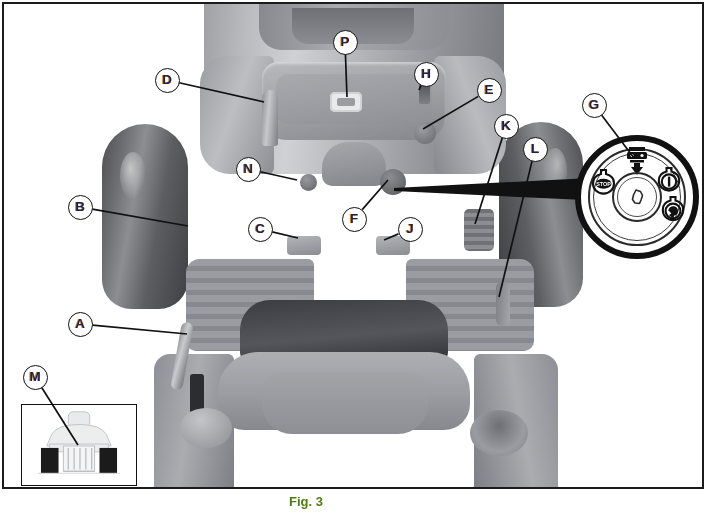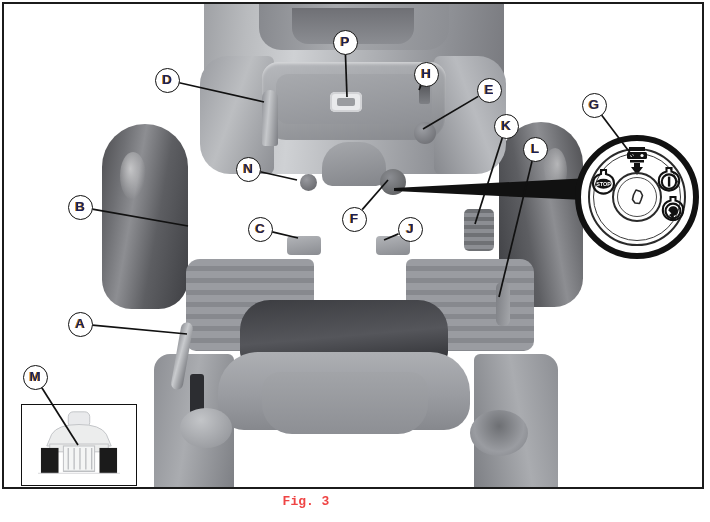--- a/index.html
+++ b/index.html
@@ -244,21 +244,21 @@
     color:#16205a;
     text-shadow:-1px 0 0 #e08a12;
     z-index:40;
   }
   
   #leaders{position:absolute;left:0;top:0;width:702px;height:487px;z-index:30;pointer-events:none;}
 
   
   #caption{
     position:absolute;left:0;top:494px;width:612px;text-align:center;
-    font-family:Liberation Mono, monospace;font-size:13px;font-weight:bold;color:#ef4444;
+    font-family:Liberation Sans, sans-serif;font-size:13px;font-weight:bold;color:#4d7c0f;
   }
 </style>
 </head>
 <body>
 
 <div id="figure">
 
   <div id="illus-frame">
 
     <div class="art" id="lower-body"></div>

